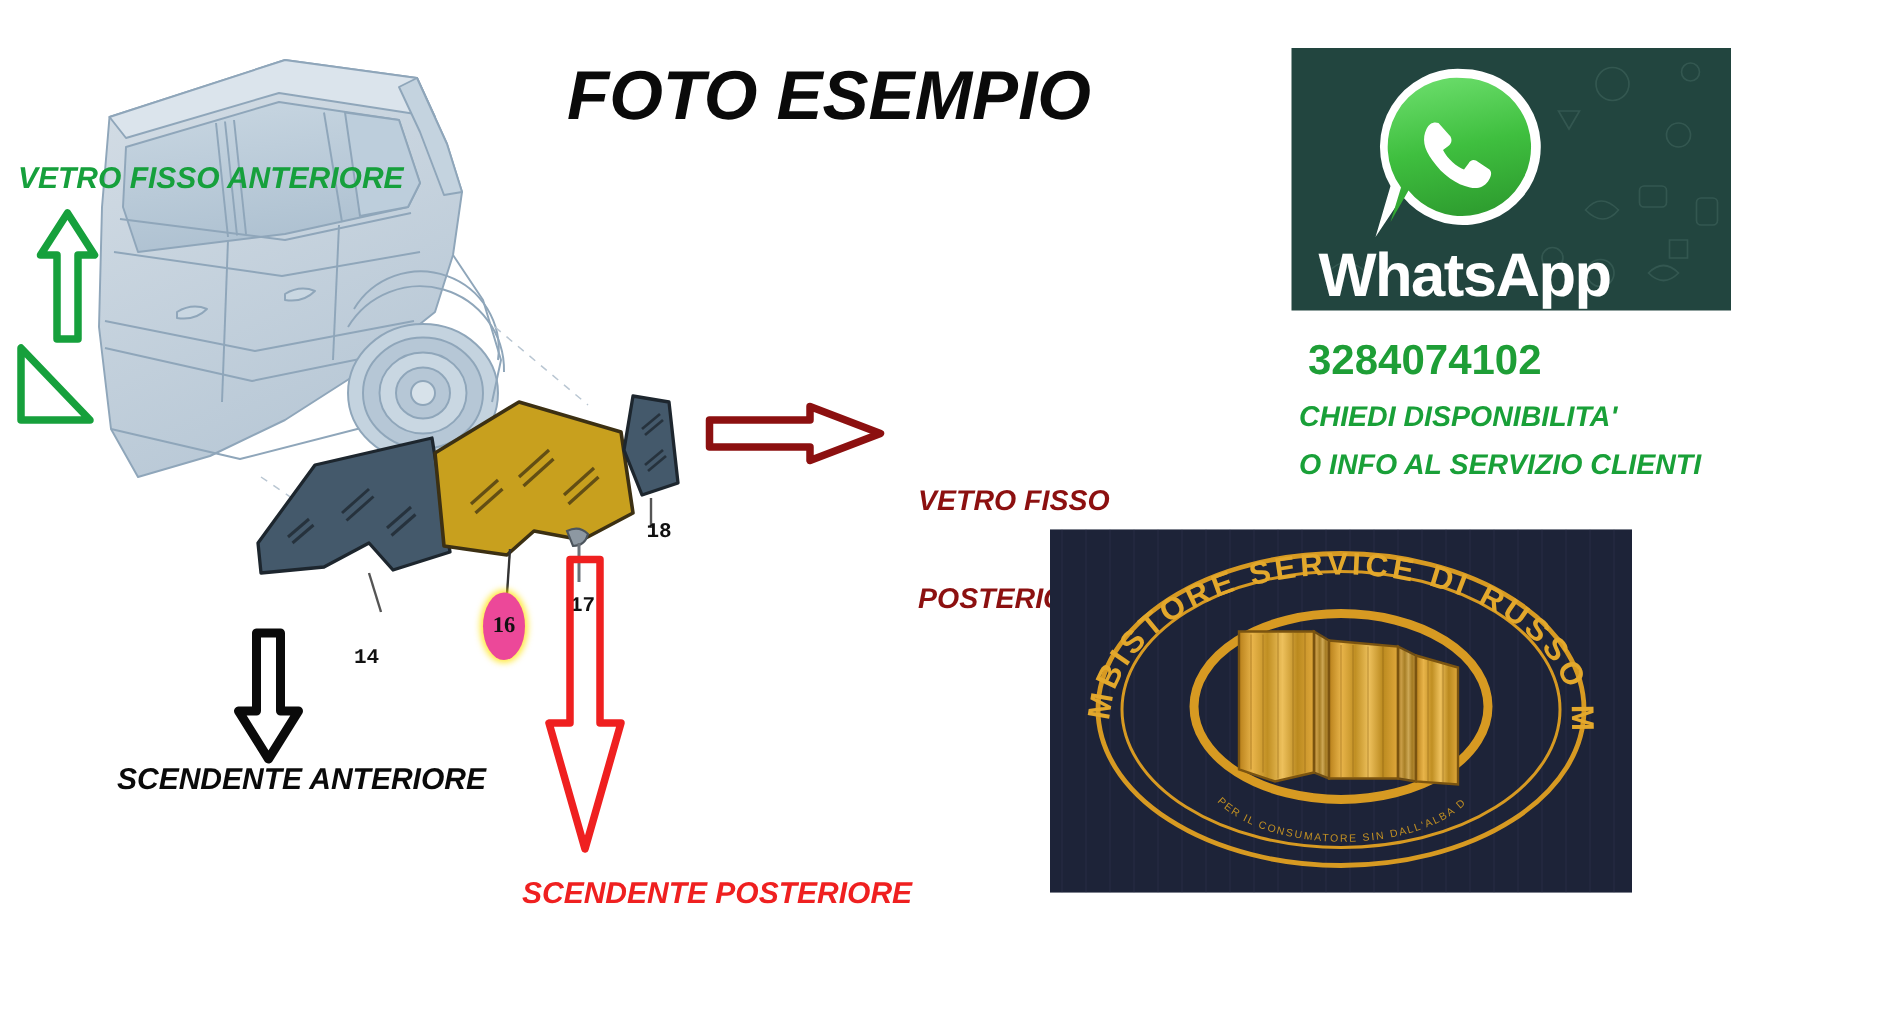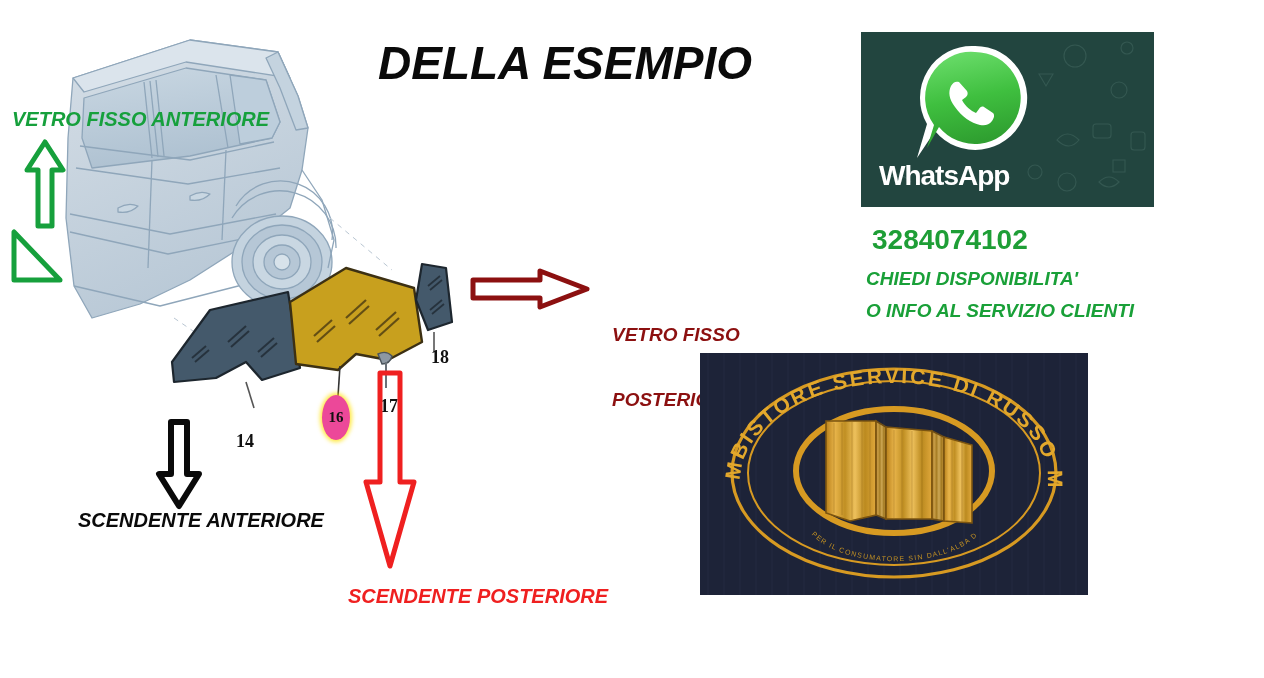--- a/index.html
+++ b/index.html
@@ -23,22 +23,22 @@
   #lbl-sa {left:78px;  top:509px; font-size:20px; color:#0a0a0a;}
   #lbl-sp {left:348px; top:585px; font-size:20px; color:#ef2020;}
 
   
   #car{left:40px; top:18px; width:380px; height:330px;}
 
   
   #parts{left:150px; top:250px; width:340px; height:180px;}
 
   .partnum{
-    font-family:Liberation Serif, serif;
-    font-weight:bold; font-size:18px; color:#111;
+    font-family:Liberation Mono, monospace;
+    font-weight:bold; font-size:14px; color:#111;
   }
   #num14{left:236px; top:431px;}
   #num17{left:380px; top:396px;}
   #num18{left:431px; top:347px;}
 
   #badge16{
     left:322px; top:395px; width:28px; height:45px;
     border-radius:50%; background:#ec4899;
     box-shadow:0 0 4px 2px rgba(255,225,0,.75);
     display:flex;align-items:center;justify-content:center;
@@ -54,21 +54,21 @@
 
   
   #wa-banner{
     left:861px; top:32px; width:293px; height:175px;
     background:#22453f; overflow:hidden;
   }
   #wa-banner .doodles{position:absolute;inset:0;opacity:.16;}
   #wa-logo{position:absolute;left:46px; top:8px; width:136px;height:124px;}
   #wa-word{
     position:absolute;left:18px; top:128px; width:260px;
-    color:#ffffff;font-size:28px;font-weight:bold;letter-spacing:-1px;
+    color:#ffffff;font-size:41px;font-weight:bold;letter-spacing:-1px;
     font-family:"Liberation Sans",sans-serif;
   }
 
   #wa-phone{
     left:872px; top:224px; font-size:28px; font-weight:bold; 
     color:#1e9e36; white-space:nowrap;
   }
   #wa-line1{
     left:866px; top:268px; font-size:19px; font-weight:bold; font-style:italic;
     color:#19a038; white-space:nowrap;
@@ -198,21 +198,21 @@
         <path d="M284,82 L284,102" stroke="#555" stroke-width="1.6" fill="none"></path>
       </g>
     </svg>
   </div>
 
   <div class="abs partnum" id="num14">14</div>
   <div class="abs" id="badge16">16</div>
   <div class="abs partnum" id="num17">17</div>
   <div class="abs partnum" id="num18">18</div>
 
-  <div class="abs" id="title">DELLA ESEMPIO</div>
+  <div class="abs" id="title">FOTO ESEMPIO</div>
 
   <div class="abs" id="arrow-green-up">
     <svg viewBox="0 0 42 92" width="42" height="92" aria-hidden="true">
       <path d="M21,4 L39,32 L28,32 L28,88 L14,88 L14,32 L3,32 Z" fill="none" stroke="#16a03c" stroke-width="5" stroke-linejoin="round"></path>
     </svg>
   </div>
 
   <div class="abs" id="tri-green">
     <svg viewBox="0 0 56 58" width="56" height="58" aria-hidden="true">
       <path d="M6,4 L6,52 L52,52 Z" fill="none" stroke="#16a03c" stroke-width="5" stroke-linejoin="round"></path>

